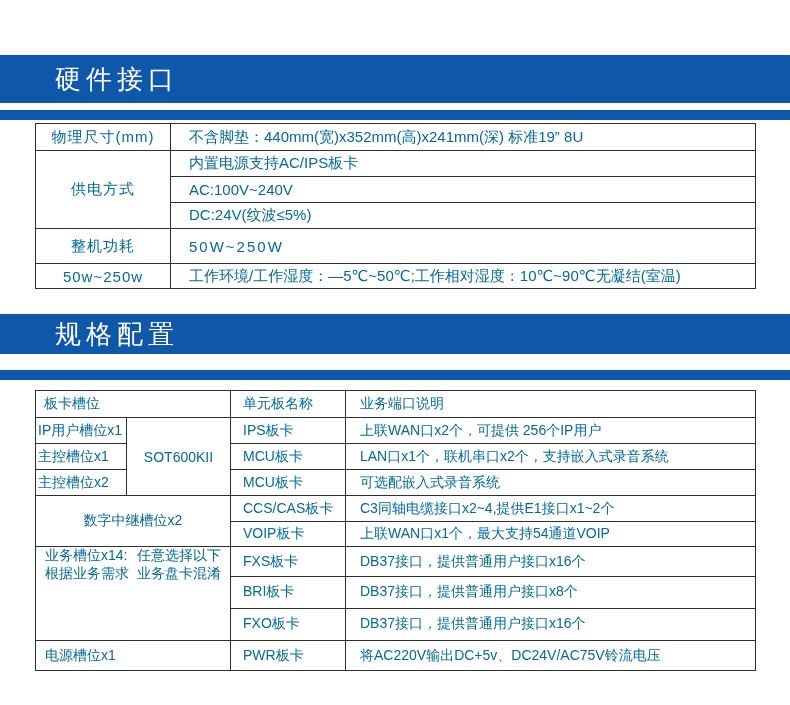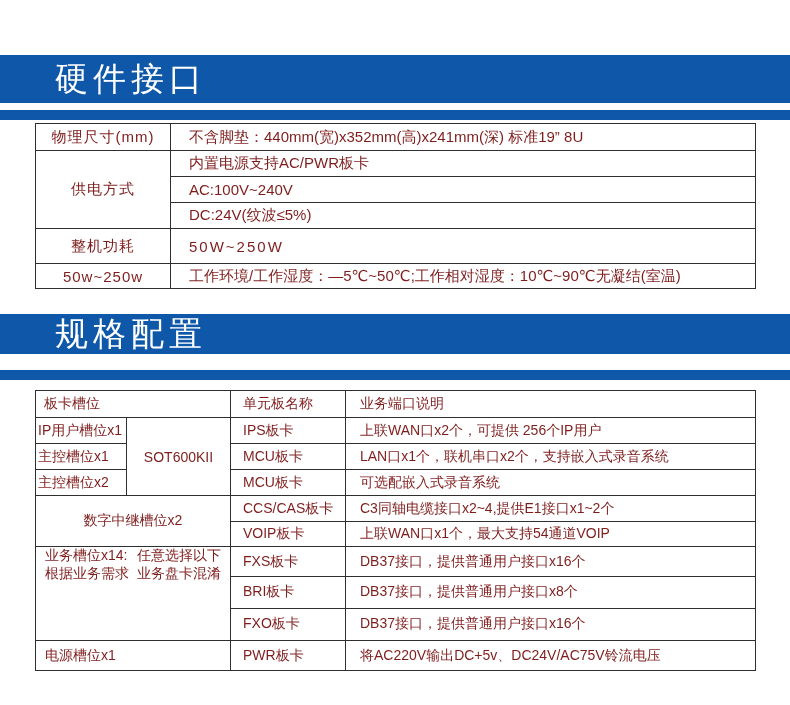--- a/index.html
+++ b/index.html
@@ -7,35 +7,35 @@
     position:relative; width:790px; height:705px; background:#ffffff;
     font-family:"Liberation Sans","DejaVu Sans",sans-serif;
     color:#424242; overflow:hidden;
   }
   
   .banner {
     position:absolute; left:0; width:790px; background:#0f58a9;
     display:flex; align-items:center;
   }
   .banner-title {
-    color:#ffffff; font-size:33px; letter-spacing:5px;
+    color:#ffffff; font-size:26px; letter-spacing:5px;
     padding-left:55px; font-weight:500; white-space:nowrap;
   }
   .banner-strip {
     position:absolute; left:0; width:790px; height:10px; background:#0f58a9;
   }
   #banner-hardware { top:55px; height:48px; }
   #strip-hardware  { top:110px; }
   #banner-spec     { top:314px; height:40px; }
   #strip-spec      { top:370px; }
 
   
   table.spec {
     position:absolute; border-collapse:collapse; table-layout:fixed;
-    font-size:15px; color:#7f1d1d;
+    font-size:15px; color:#0369a1;
   }
   table.spec td {
     border:1px solid #2f2f2f; padding:0 6px; vertical-align:middle;
     overflow:hidden; white-space:nowrap;
   }
   
   #table-hardware { left:35px; top:123px; width:720px; }
   #table-hardware td.label { text-align:center; letter-spacing:1px; }
   #table-hardware td.value { padding-left:18px; }
   #table-hardware td.spaced { letter-spacing:2px; }
@@ -72,21 +72,21 @@
         <col style="width:135px">
         <col style="width:585px">
       </colgroup>
     <tbody>
         <tr style="height:27px">
       <td class="label">物理尺寸(mm)</td>
       <td class="value">不含脚垫：440mm(宽)x352mm(高)x241mm(深) 标准19” 8U</td>
     </tr>
     <tr style="height:26px">
       <td class="label" rowspan="3">供电方式</td>
-      <td class="value">内置电源支持AC/PWR板卡</td>
+      <td class="value">内置电源支持AC/IPS板卡</td>
     </tr>
     <tr style="height:26px">
       <td class="value">AC:100V~240V</td>
     </tr>
     <tr style="height:26px">
       <td class="value">DC:24V(纹波≤5%)</td>
     </tr>
     <tr style="height:35px">
       <td class="label">整机功耗</td>
       <td class="value spaced">50W~250W</td>

